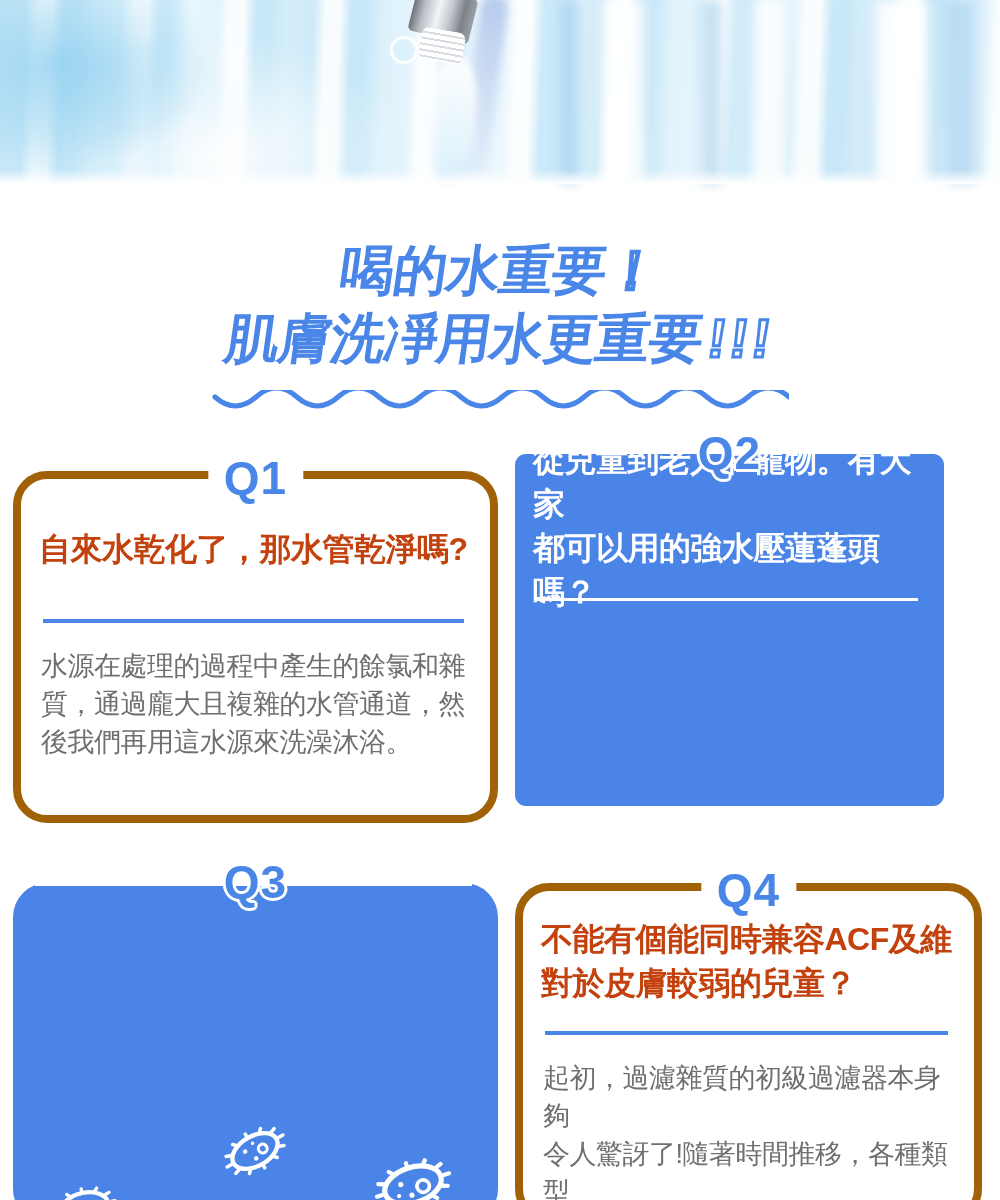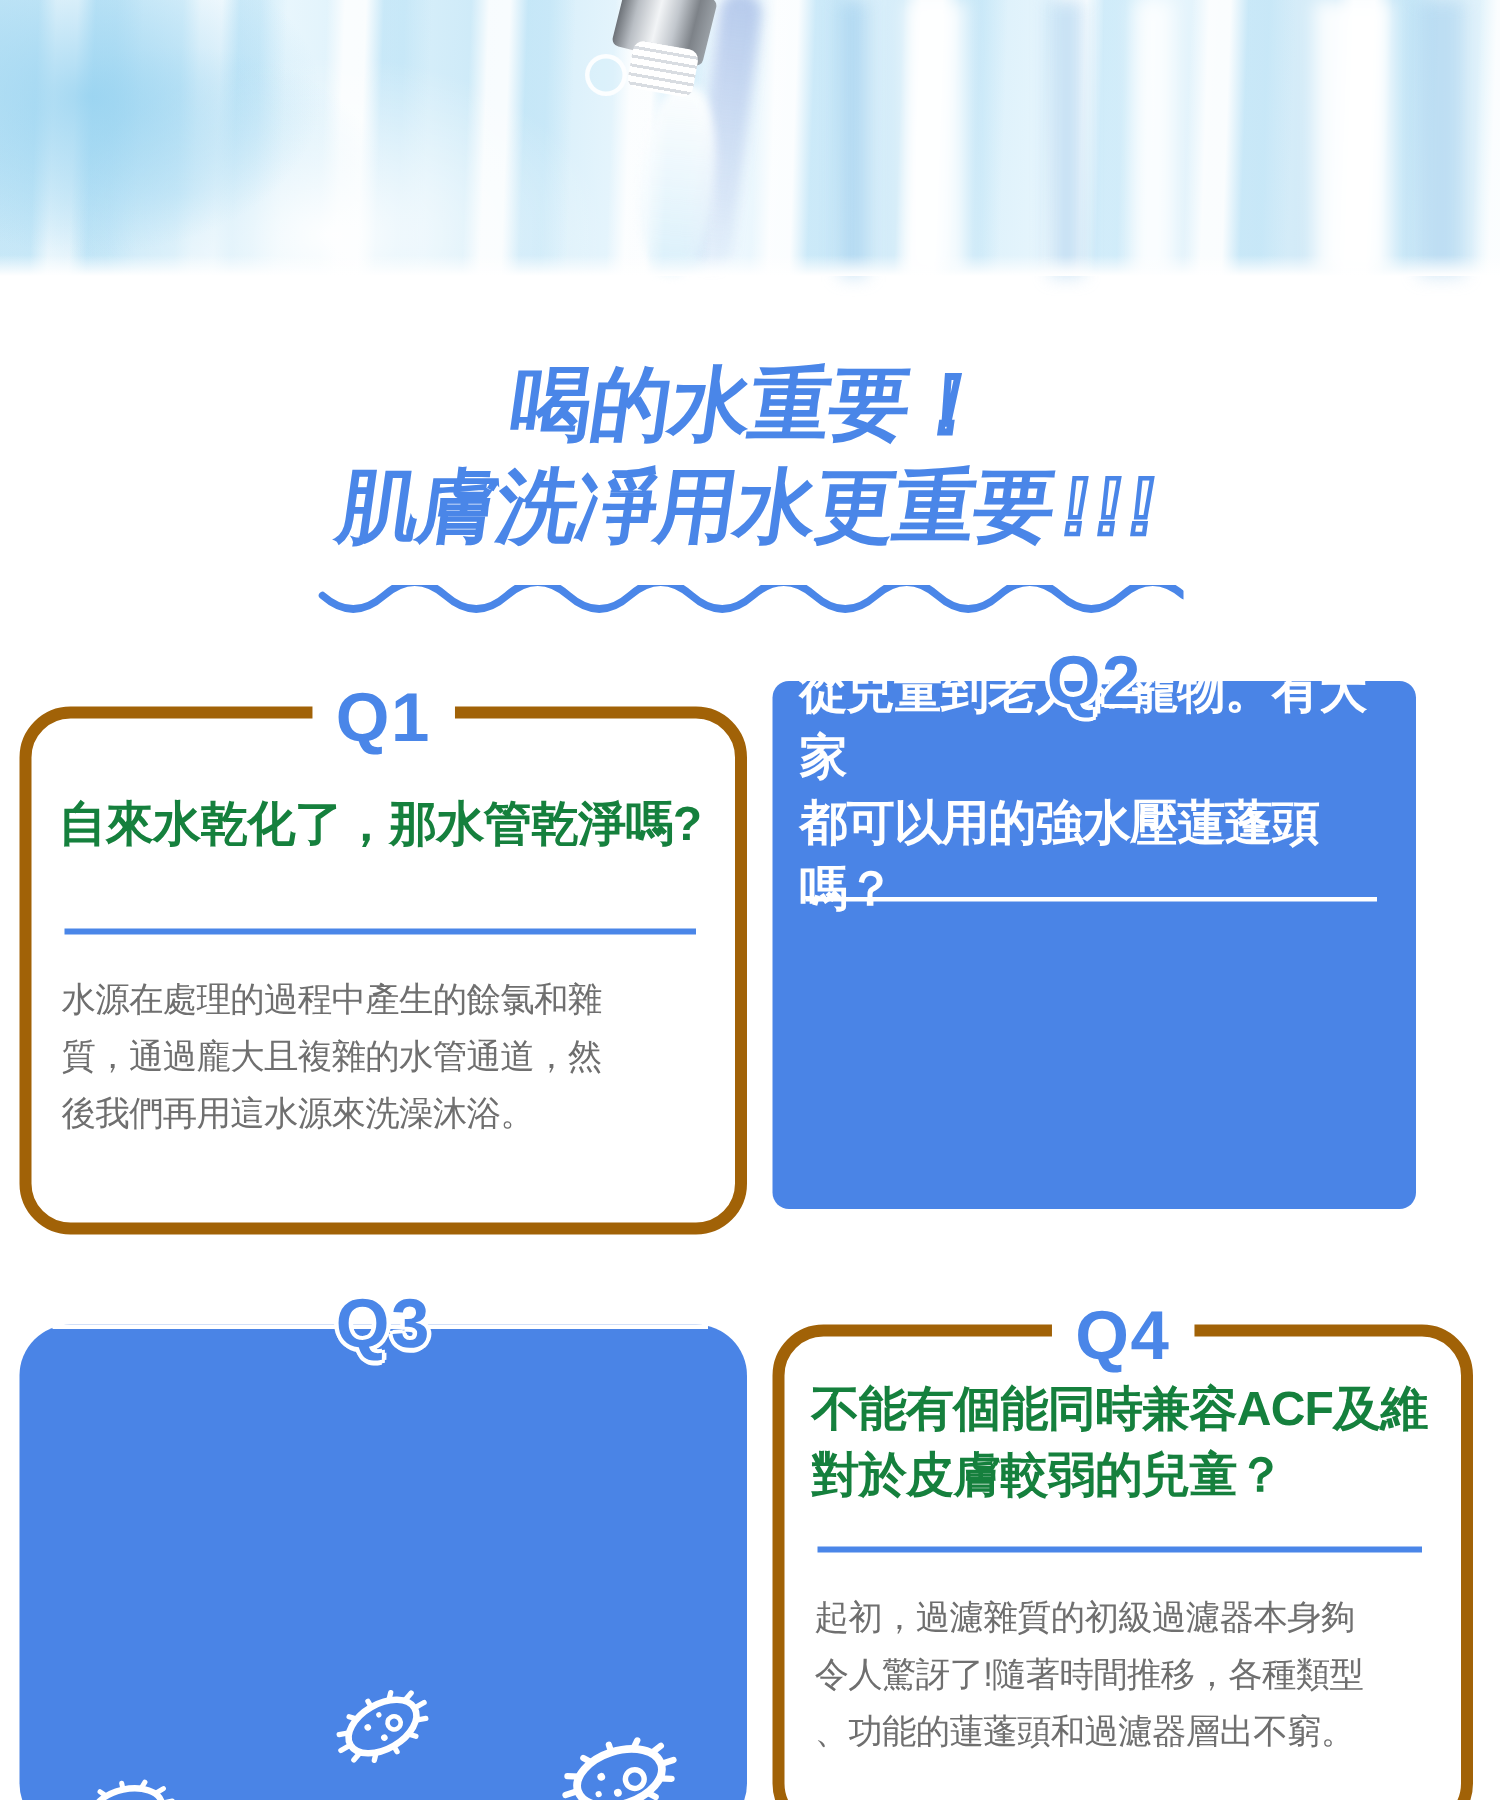--- a/index.html
+++ b/index.html
@@ -64,26 +64,26 @@
   }
   .outline .qlabel{background:#fff;padding:0 16px;}
   .filled .qlabel{
     text-shadow:0 -3px 0 #fff,0 3px 0 #fff,-3px 0 0 #fff,3px 0 0 #fff,
                 -2px -2px 0 #fff,2px -2px 0 #fff,-2px 2px 0 #fff,2px 2px 0 #fff;
   }
   .qhead{display:flex;align-items:center;padding:0 18px;}
   .outline .qhead{height:140px;}
   .filled .qhead{height:144px;justify-content:flex-end;}
   .qhead h2{margin:0;font-size:32px;line-height:44px;font-weight:bold;letter-spacing:-0.5px;white-space:pre-line;}
-  .outline .qhead h2{color:#15803d;}
+  .outline .qhead h2{color:#c2410c;}
   .filled .qhead h2{color:#fff;}
   .qdivider{height:4px;margin:0 26px 0 22px;}
   .outline .qdivider{background:#4a86e8;}
   .filled .qdivider{height:3px;background:#fff;}
-  .answer{margin:0;padding:24px 17px 0 20px;font-size:23px;line-height:38px;letter-spacing:-0.5px;white-space:pre-line;}
+  .answer{margin:0;padding:24px 17px 0 20px;font-size:27px;line-height:38px;letter-spacing:-0.5px;white-space:pre-line;}
   .outline .answer{color:#6f6f6f;}
   .filled .answer{color:#fff;}
   .germ{position:absolute;}
 </style>
 </head>
 <body>
 
 <div class="page">
 
   <div class="hero">

